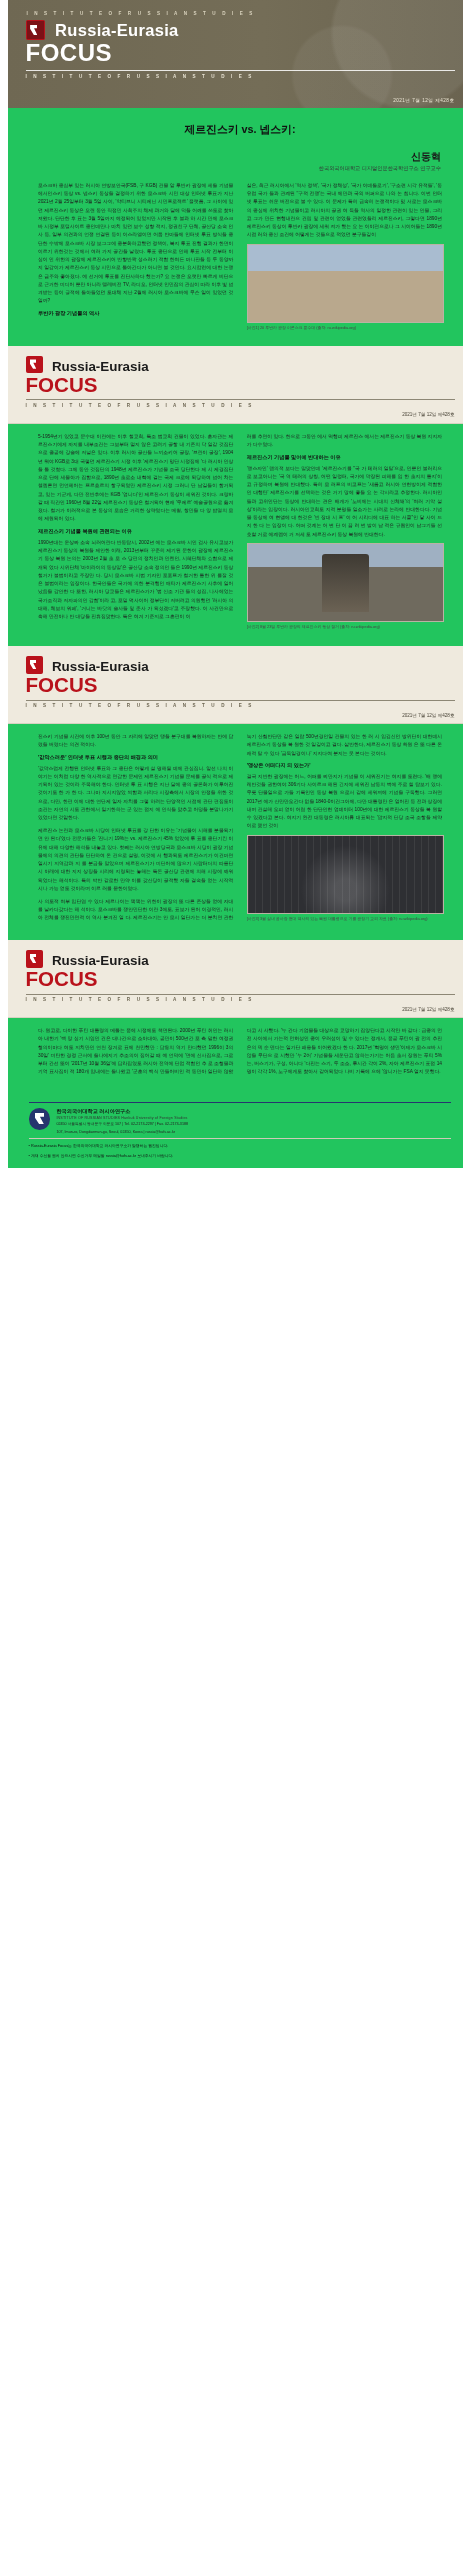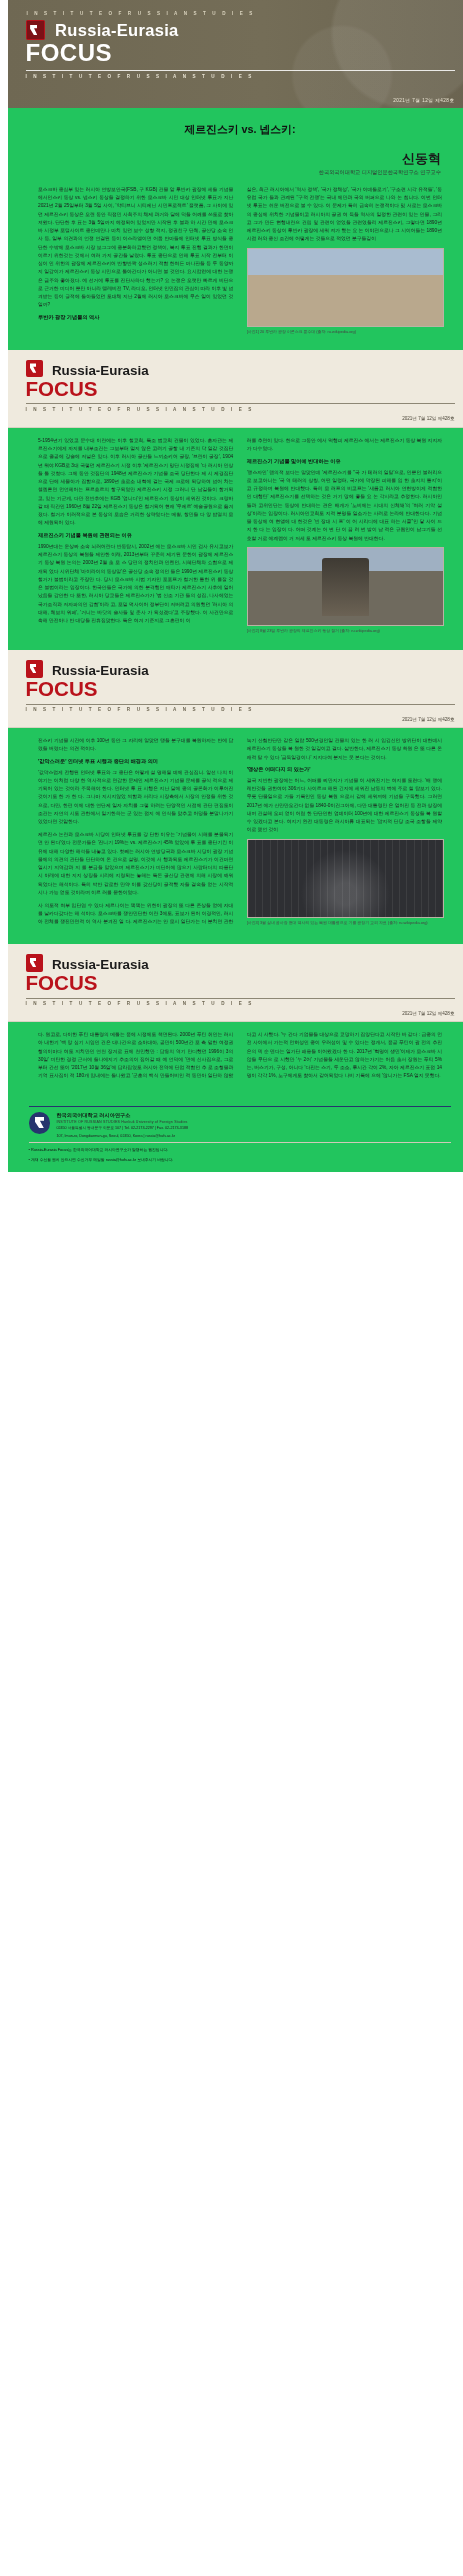--- a/index.html
+++ b/index.html
@@ -34,21 +34,21 @@
   .mh2-date{position:absolute;right:17.5px;bottom:5.2px;color:#4a4538;font-size:4.6px;}
   .mh2-logo{display:inline-block;width:15.5px;height:15.5px;border:1.5px solid #b9121b;border-radius:1.5px;margin-right:5.2px;
       vertical-align:-2.6px;position:relative;background:#b9121b;}
   .mh2-logo:after{content:"";position:absolute;left:3.1px;top:2.6px;width:6.7px;height:9.3px;background:#ffffff;
       clip-path:polygon(0 0,100% 0,100% 35%,55% 35%,100% 100%,52% 100%,0 40%);}
 
   
   .title-block{padding:13.4px 31px 3.1px 31px;text-align:center;}
   .art-title{font-size:10.8px;font-weight:bold;line-height:1.5;color:#111;}
   .byline{text-align:right;padding:9.3px 31px 0 31px;}
-  .byline .name{font-size:13px;font-weight:bold;text-align:right;}
+  .byline .name{font-size:10px;font-weight:bold;text-align:right;}
   .byline .affil{font-size:5.2px;color:#333;margin-top:1.5px;}
 
   
   .body{padding:9.3px 30px 15.5px 30px;}
   .cols{column-count:2;column-gap:13.4px;}
   .cols p{font-size:4.8px;line-height:1.72;text-align:justify;margin:0 0 4.6px 0;color:#1d1d1d;}
   .sec-h{font-size:5.2px;font-weight:bold;margin:2.1px 0 3.6px 0;color:#111;}
   .figure{break-inside:avoid;margin:3.1px 0 5.2px 0;}
   .fig-img{width:100%;height:77px;border:0.5px solid #b9b3a3;}
   .fig-cap{font-size:3.9px;color:#444;margin-top:1.5px;line-height:1.4;}

